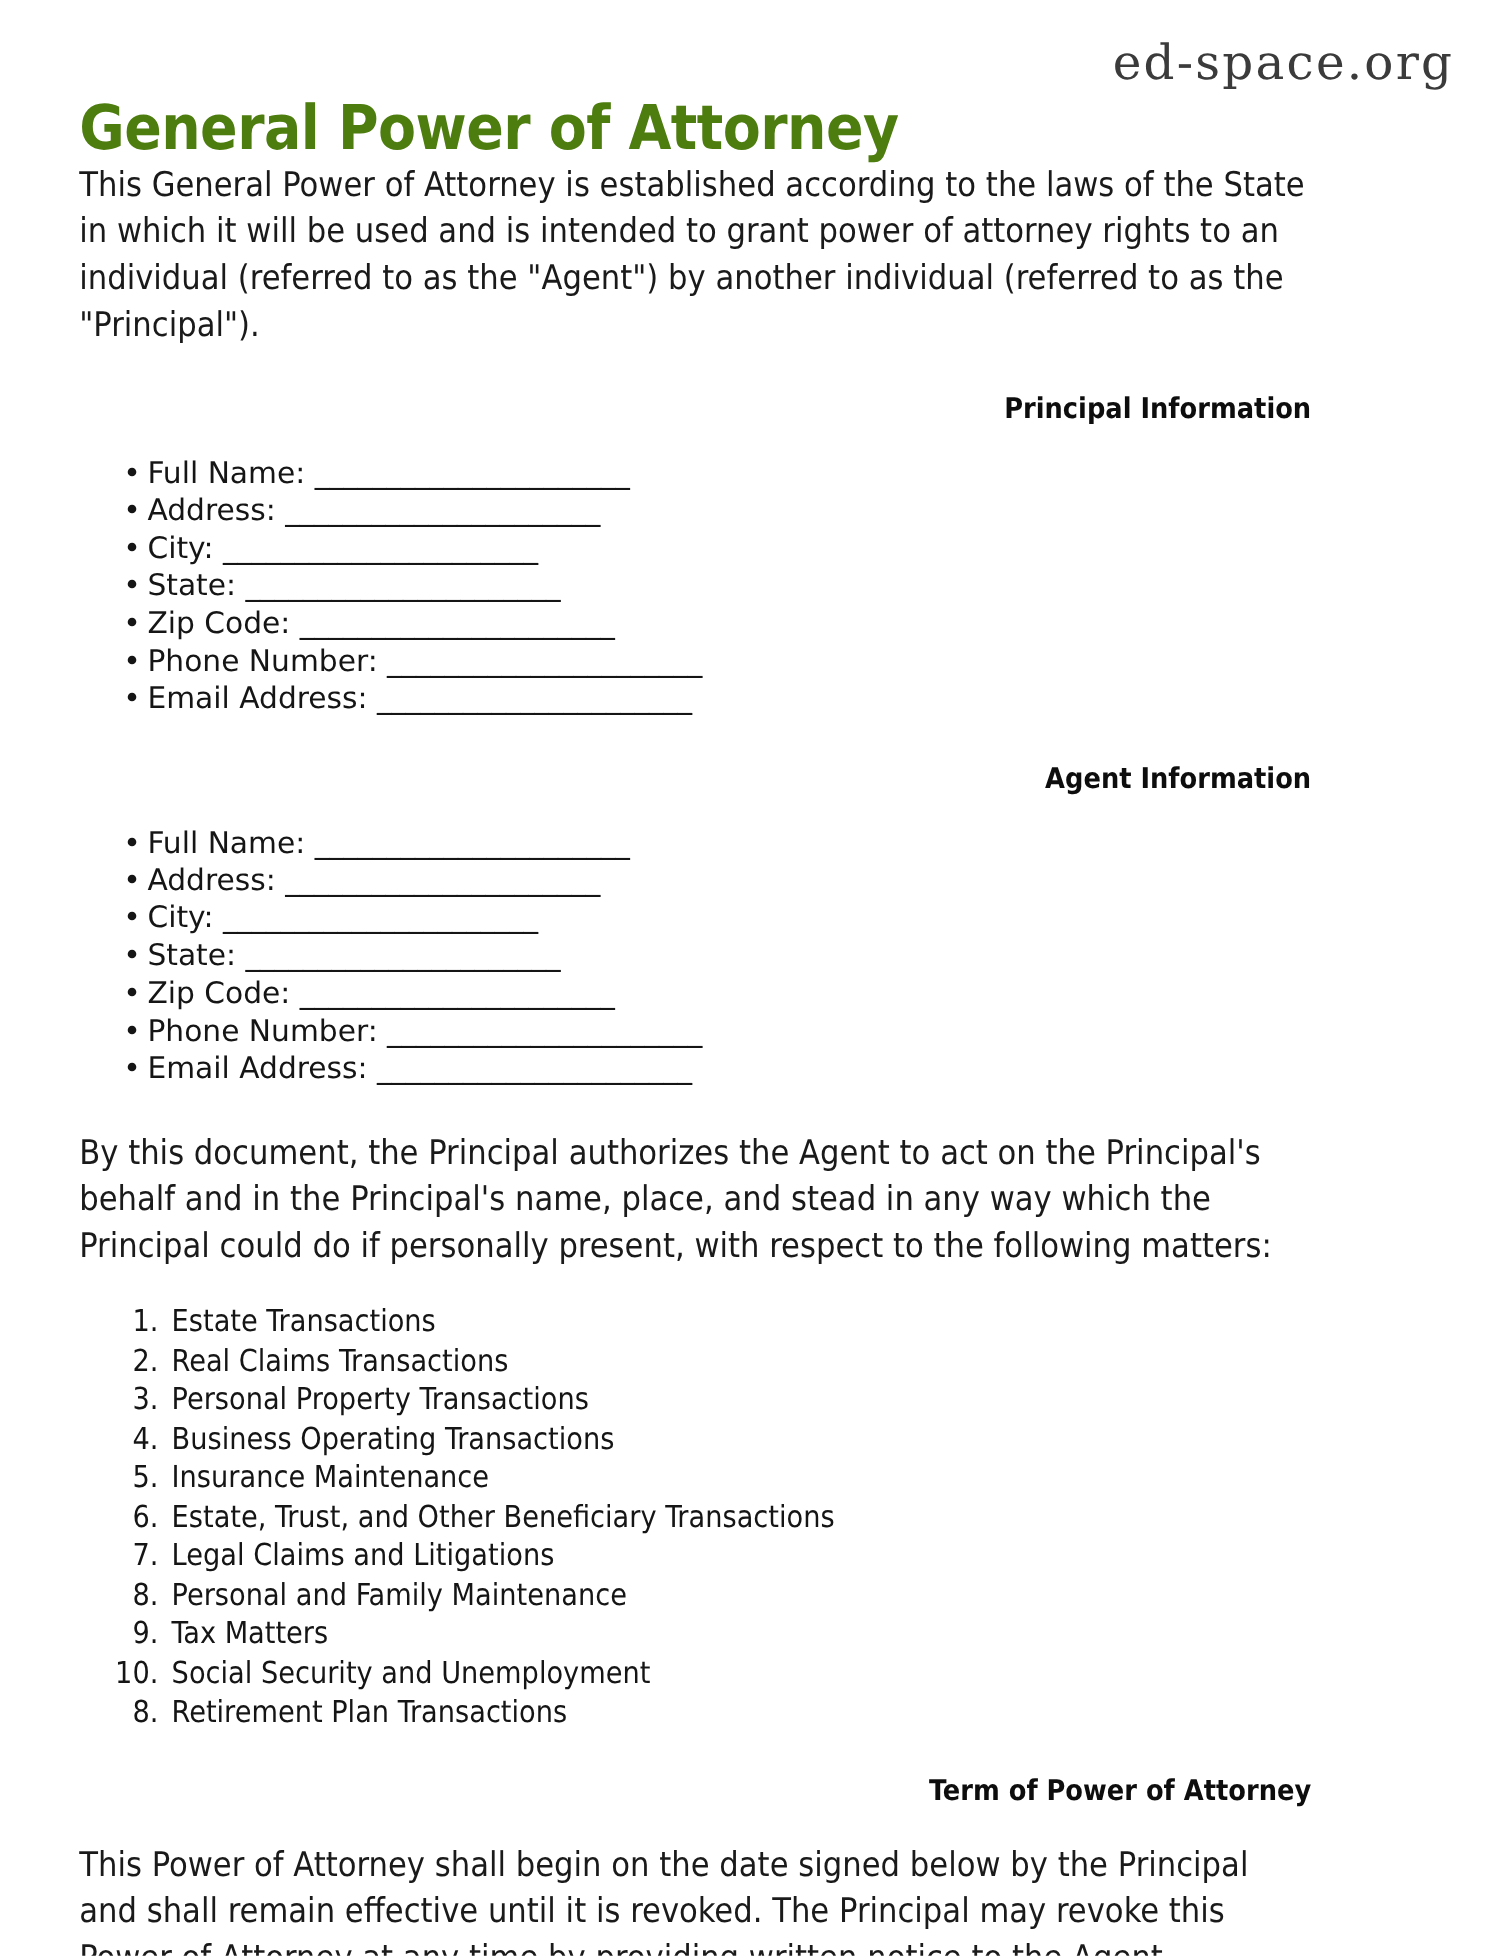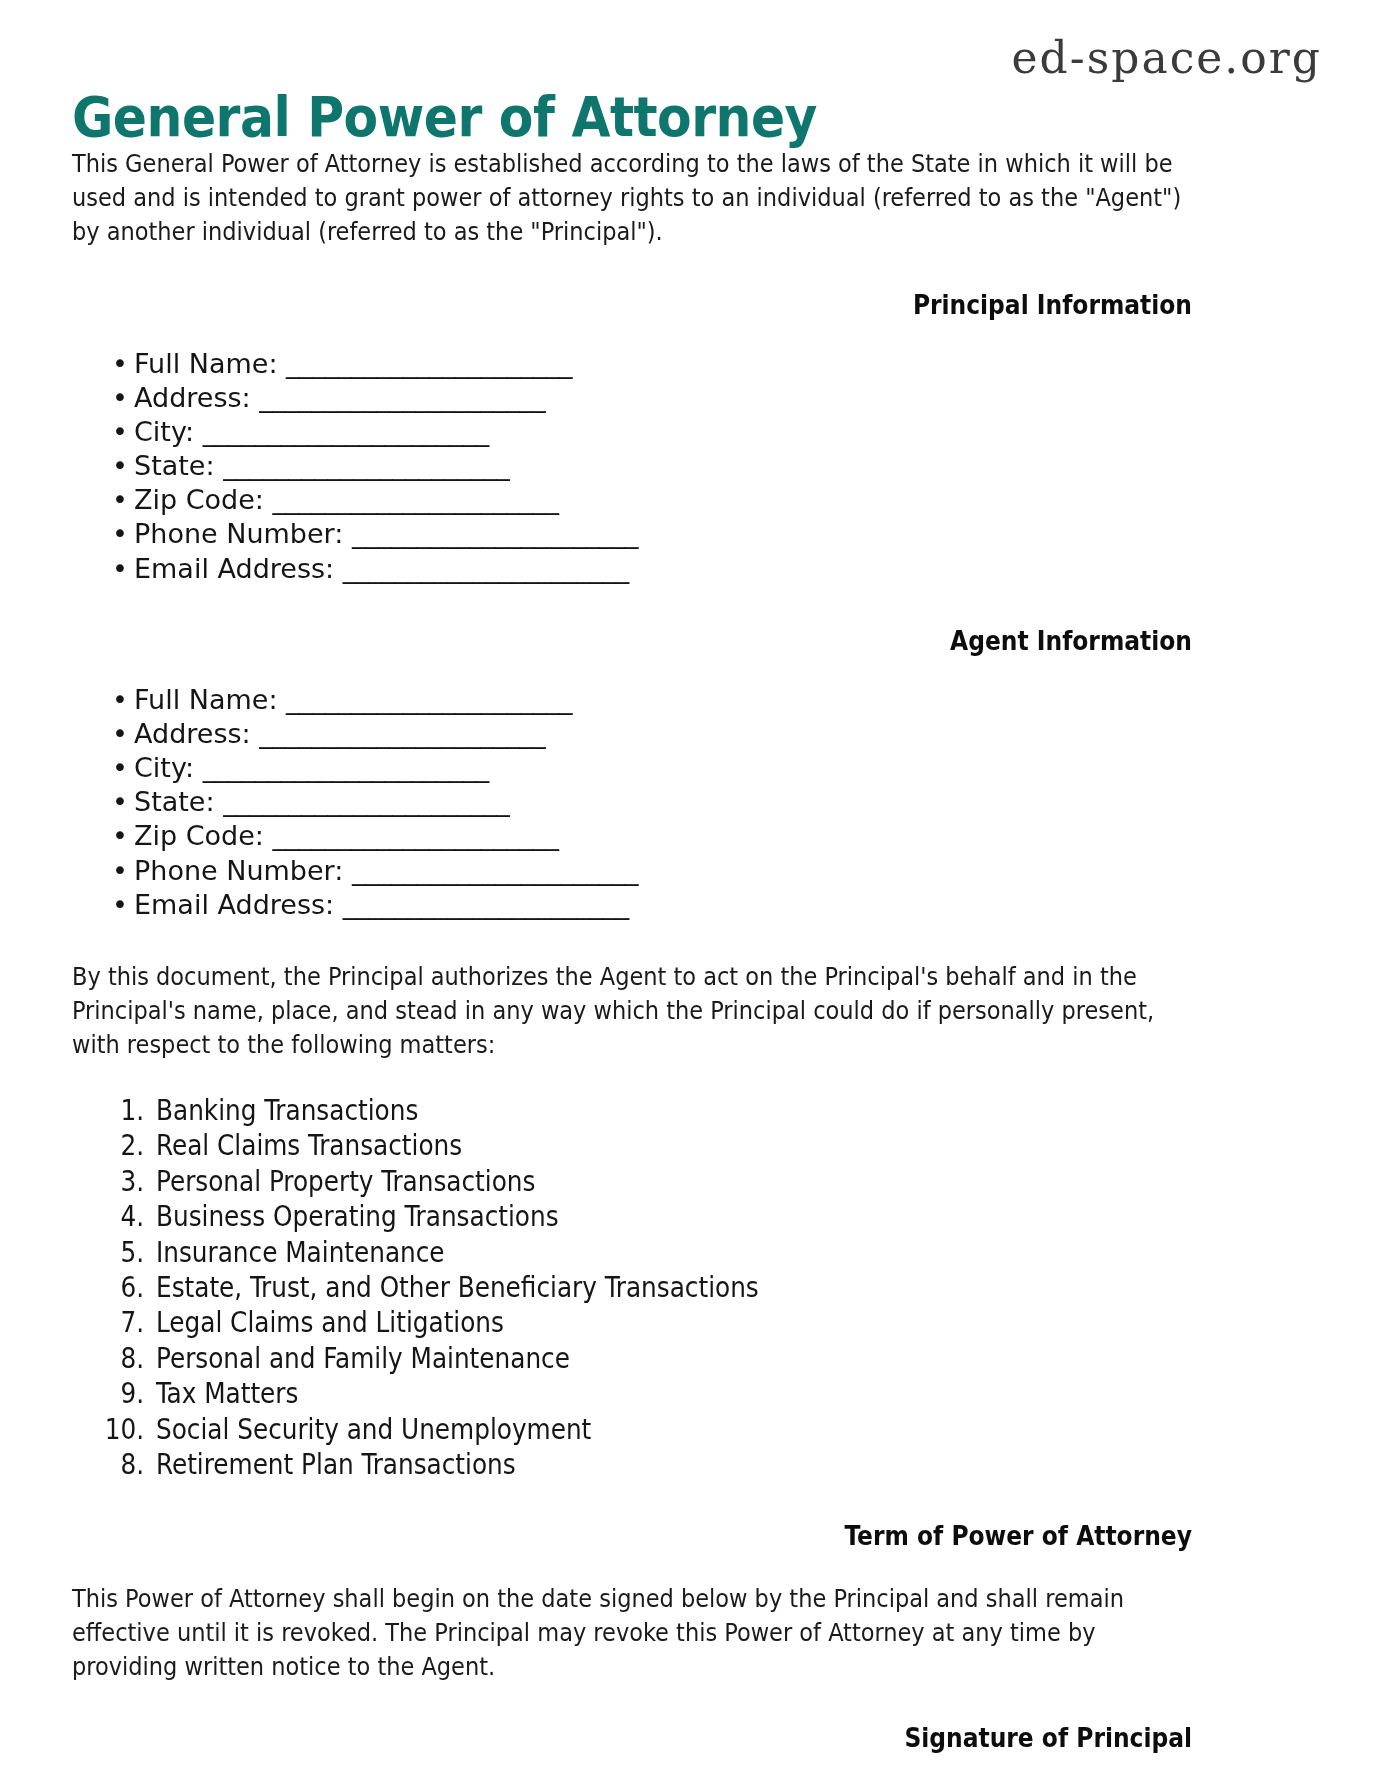--- a/index.html
+++ b/index.html
@@ -49,27 +49,27 @@
 
   h1.doc-title {
     font-family: "DejaVu Sans Condensed", "Liberation Sans Narrow", "Liberation Sans", sans-serif;
     font-stretch: condensed;
     font-weight: 700;
     font-size: 56px;
     line-height: 1.05;
     margin: 0;
     padding-top: 88px;
     letter-spacing: -0.5px;
-    color: #0f766e;
+    color: #4d7c0f;
   }
 
   p.para {
     font-family: "DejaVu Sans Condensed", "Liberation Sans Narrow", "Liberation Sans", sans-serif;
     font-stretch: condensed;
-    font-size: 25px;
+    font-size: 31px;
     line-height: 1.37;
     margin: 0;
     color: #1a1a1a;
   }
 
   .intro { margin-top: 52px; }
 
   h2.section-heading {
     font-family: "DejaVu Sans Condensed", "Liberation Sans Narrow", "Liberation Sans", sans-serif;
     font-stretch: condensed;
@@ -183,21 +183,21 @@
         <li><span class="bullet">•</span><span>Zip Code:</span> <span class="blank">______________________</span></li>
         <li><span class="bullet">•</span><span>Phone Number:</span> <span class="blank">______________________</span></li>
         <li><span class="bullet">•</span><span>Email Address:</span> <span class="blank">______________________</span></li>
       </ul>
 
     <div class="spacer-lg"></div>
     <p class="para">By this document, the Principal authorizes the Agent to act on the Principal's behalf and in the Principal's name, place, and stead in any way which the Principal could do if personally present, with respect to the following matters:</p>
 
     <div class="spacer-md"></div>
     <ol class="powers-list" id="powers-list">
-        <li><span class="num">1.</span><span>Banking Transactions</span></li>
+        <li><span class="num">1.</span><span>Estate Transactions</span></li>
         <li><span class="num">2.</span><span>Real Claims Transactions</span></li>
         <li><span class="num">3.</span><span>Personal Property Transactions</span></li>
         <li><span class="num">4.</span><span>Business Operating Transactions</span></li>
         <li><span class="num">5.</span><span>Insurance Maintenance</span></li>
         <li><span class="num">6.</span><span>Estate, Trust, and Other Beneficiary Transactions</span></li>
         <li><span class="num">7.</span><span>Legal Claims and Litigations</span></li>
         <li><span class="num">8.</span><span>Personal and Family Maintenance</span></li>
         <li><span class="num">9.</span><span>Tax Matters</span></li>
         <li><span class="num">10.</span><span>Social Security and Unemployment</span></li>
         <li><span class="num">8.</span><span>Retirement Plan Transactions</span></li>

